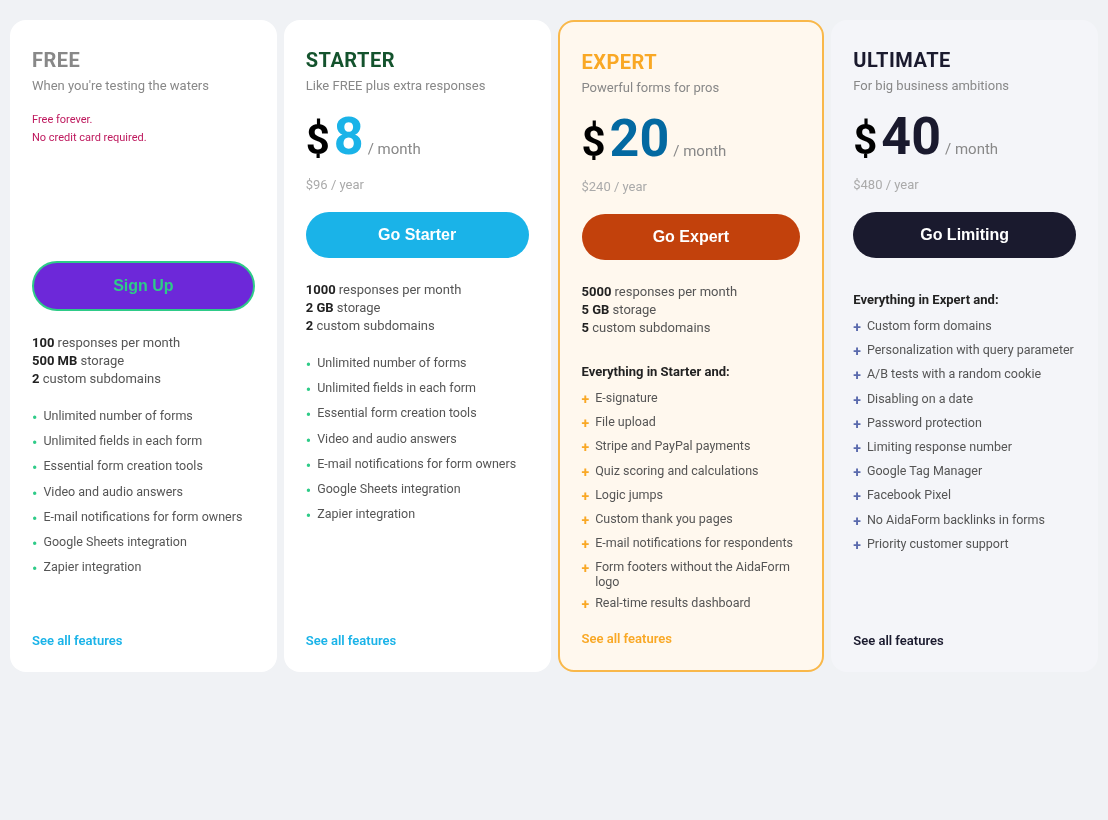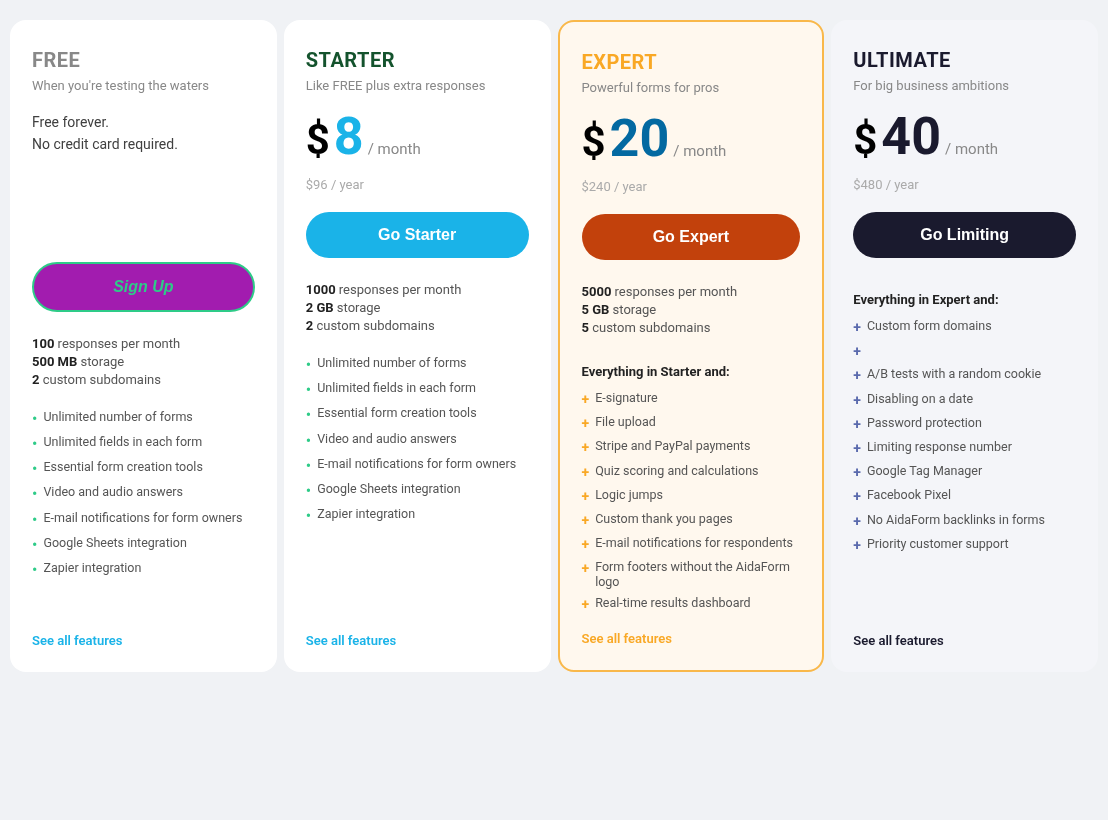--- a/index.html
+++ b/index.html
@@ -43,22 +43,22 @@
     .plan-name.free { color: #888; }
     .plan-name.starter { color: #14532d; }
     .plan-name.expert { color: #f9a825; }
     .plan-name.ultimate { color: #1a1a2e; }
     .plan-tagline {
       font-size: 13px;
       color: #888;
       margin-bottom: 18px;
     }
     .plan-free-note {
-      font-size: 14px;
-      color: #404040;
+      font-size: 11px;
+      color: #be185d;
       line-height: 1.6;
       margin-bottom: 18px;
       min-height: 44px;
     }
     .price-area {
       margin-bottom: 6px;
       min-height: 60px;
       display: flex;
       align-items: baseline;
       gap: 4px;
@@ -89,24 +89,23 @@
       padding: 14px;
       border-radius: 50px;
       border: none;
       cursor: pointer;
       font-size: 16px;
       font-weight: 600;
       text-align: center;
       margin-bottom: 24px;
     }
     .cta-free {
-      background: #a21caf;
+      background: #6d28d9;
       border: 2px solid #2ecb88;
       color: #2ecb88;
-      font-style: italic;
     }
     .cta-starter {
       background: #1ab3e8;
       color: #fff;
     }
     .cta-expert {
       background: #c2410c;
       color: #fff;
     }
     .cta-ultimate {
@@ -341,20 +340,21 @@
       <div class="price-year">$480 / year</div>
       <button class="cta-button cta-ultimate">Go Limiting</button>
       <div class="features-header">Everything in Expert and:</div>
       <ul class="features-list">
         <li>
           <span class="bullet-plus-dark">+</span>
           <span>Custom form domains</span>
         </li>
         <li>
           <span class="bullet-plus-dark">+</span>
+          <span>Personalization with query parameter</span>
         </li>
         <li>
           <span class="bullet-plus-dark">+</span>
           <span>A/B tests with a random cookie</span>
         </li>
         <li>
           <span class="bullet-plus-dark">+</span>
           <span>Disabling on a date</span>
         </li>
         <li>

